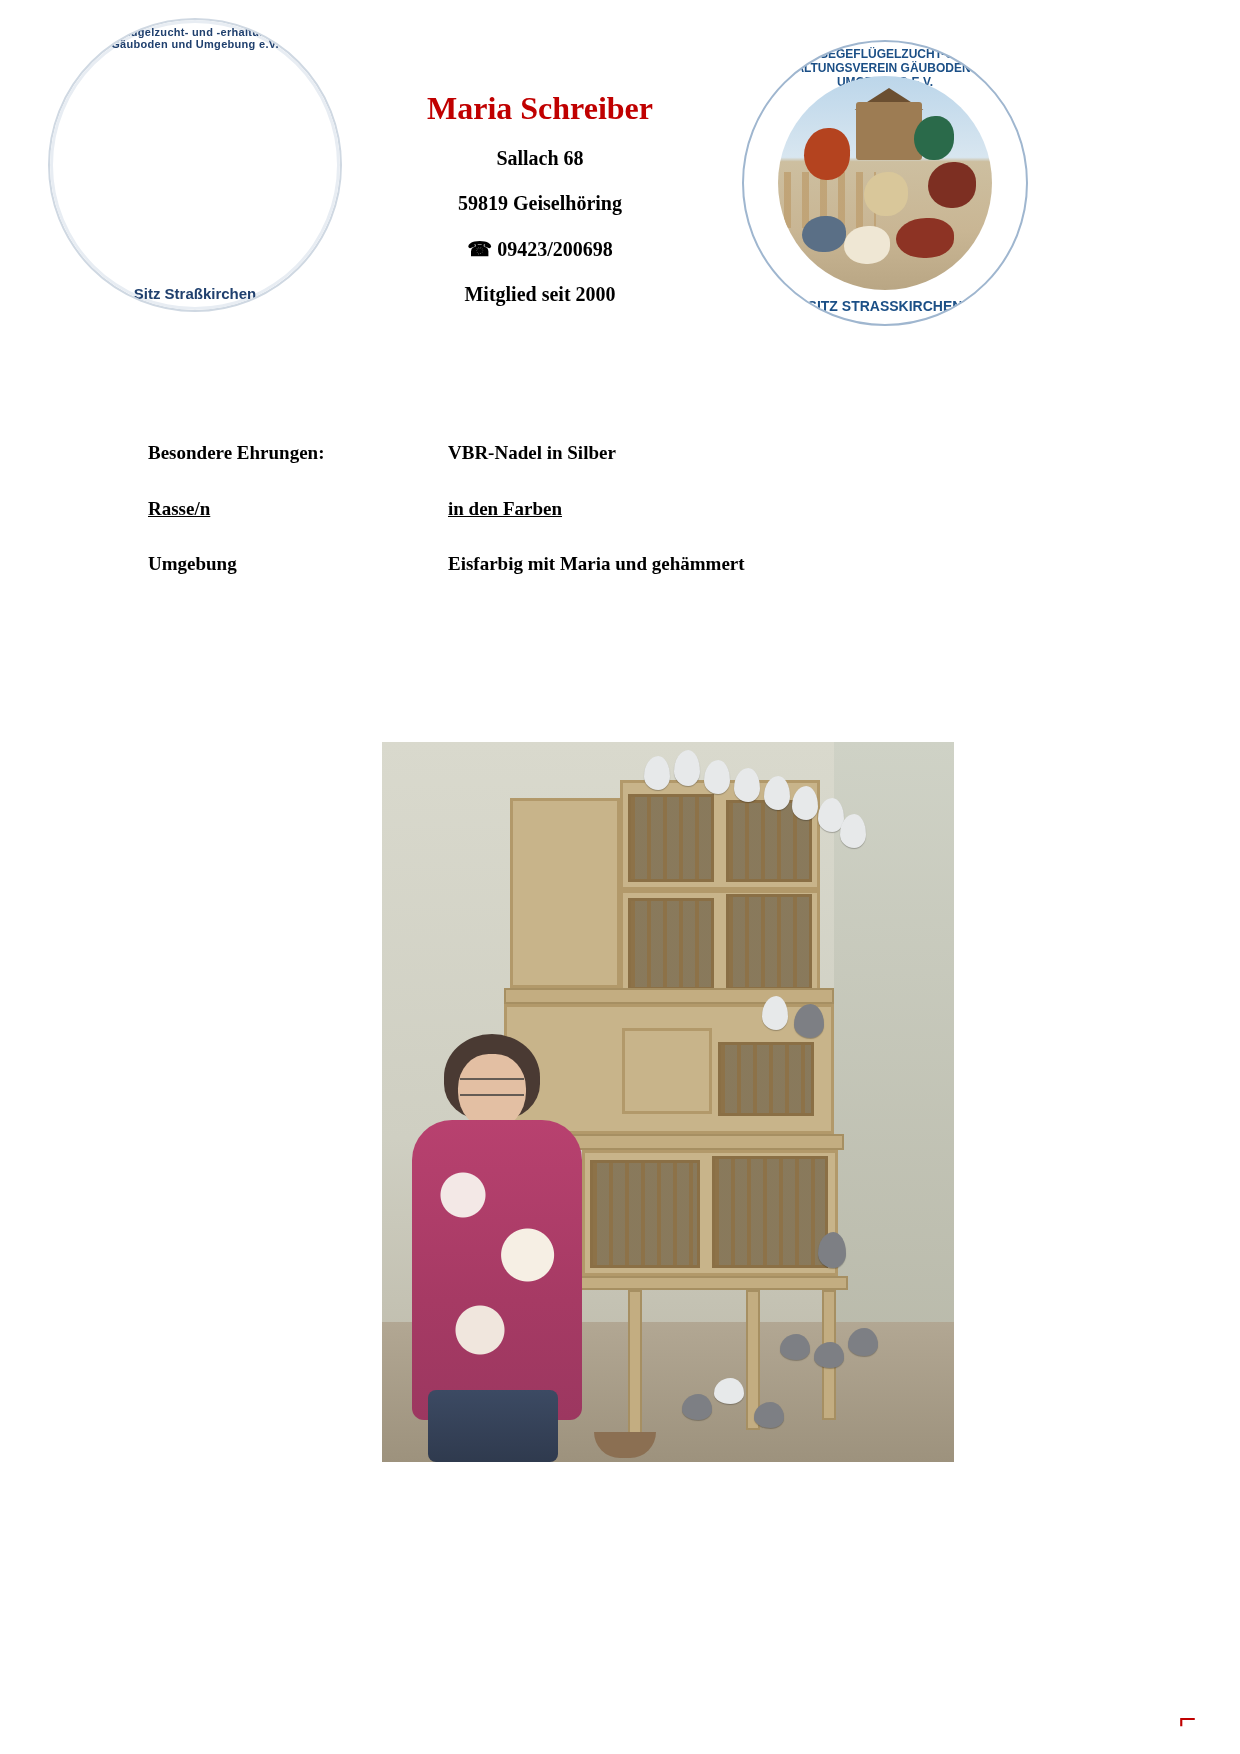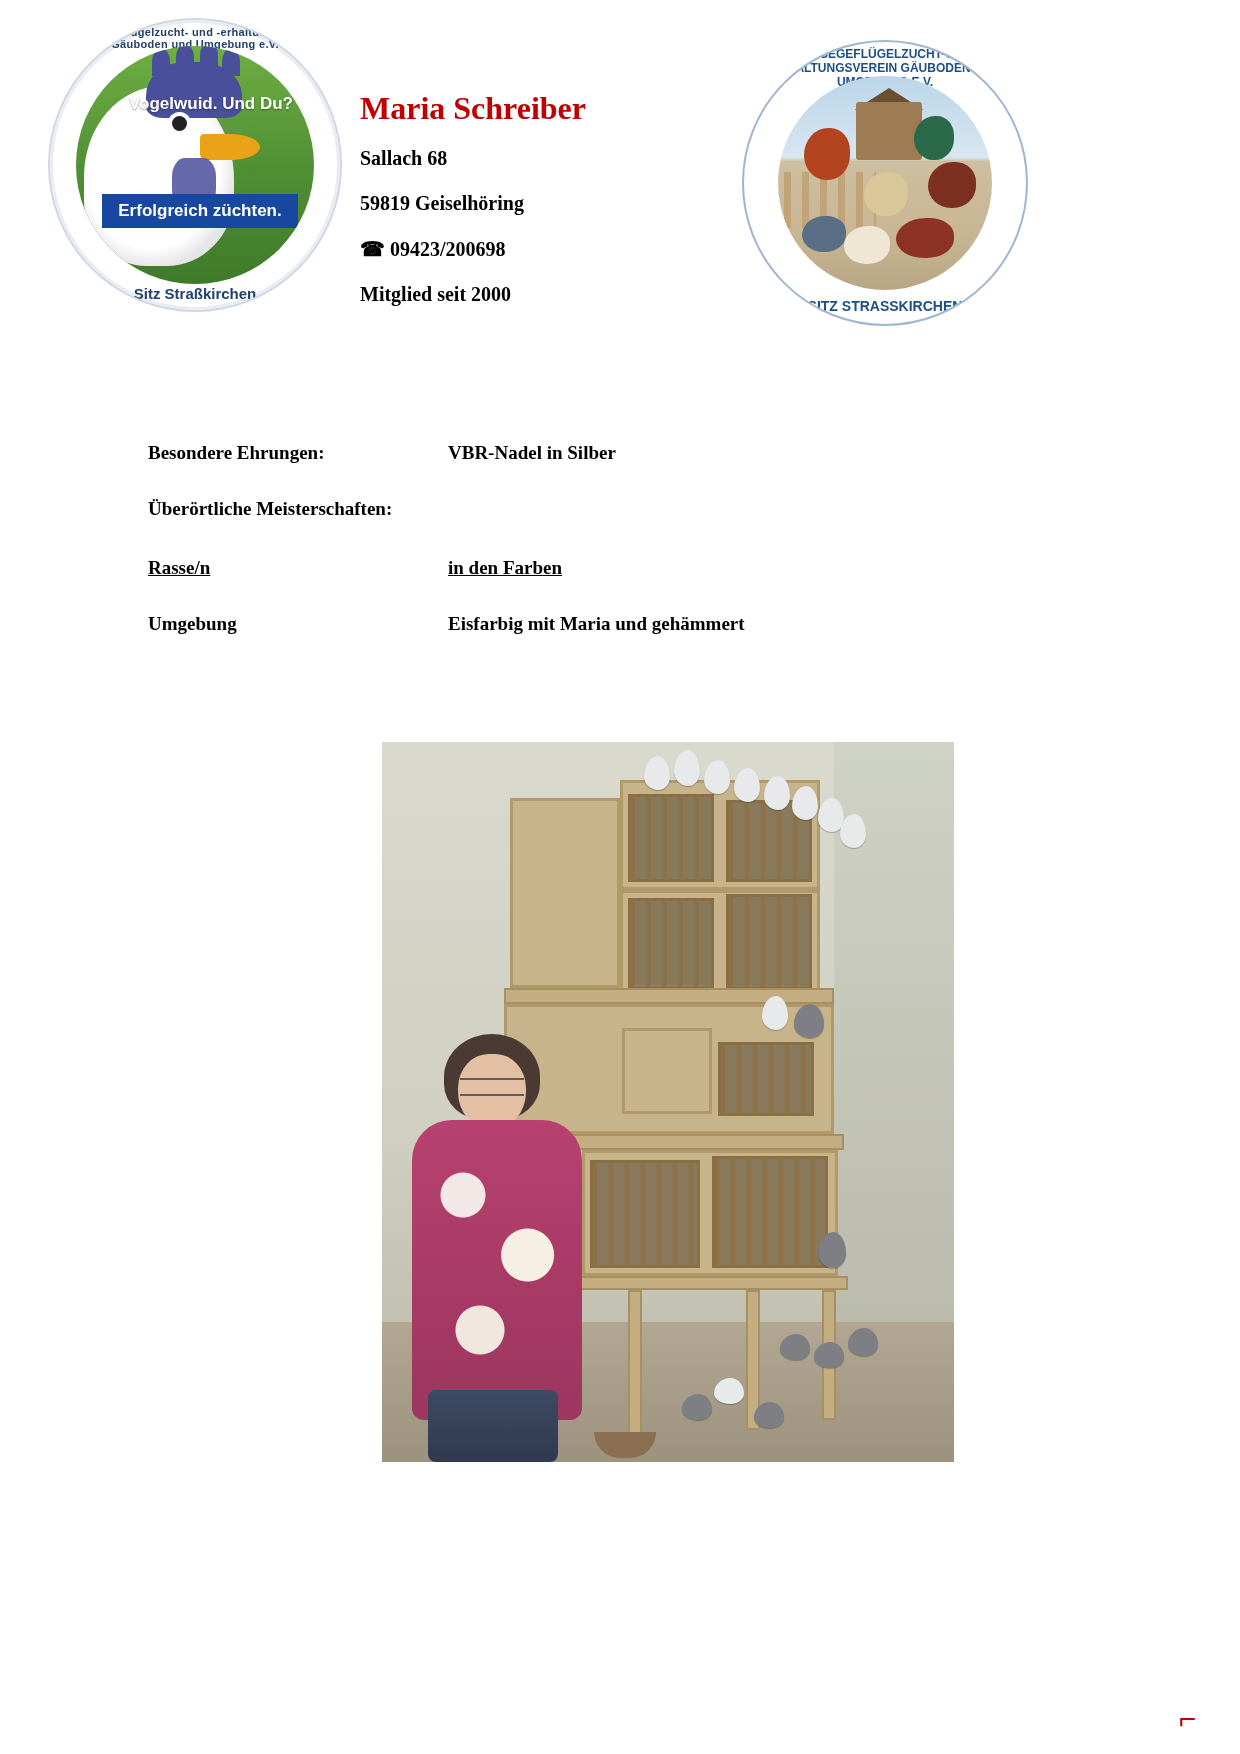--- a/index.html
+++ b/index.html
@@ -227,20 +227,21 @@
     bottom: 10px;
     font-size: 14px;
   }
 
   
   .title-block {
     position: absolute;
     left: 360px;
     top: 90px;
     width: 360px;
+    text-align: center;
   }
   .title-block .name {
     color: #c00000;
     font-size: 32px;
     font-weight: bold;
     margin: 0 0 20px 0;
   }
   .title-block .line {
     font-size: 20px;
     font-weight: bold;
@@ -380,29 +381,20 @@
   }
 </style>
 </head>
 <body>
 
 <div class="header">
 
   <div class="logo-left">
     <div class="ring-text"></div>
     <div class="arc-top">Rassegeflügelzucht- und -erhaltungsverein Gäuboden und Umgebung e.V.</div>
-    <div class="inner-circle">
-      <div class="hen"></div>
-      <div class="comb"></div>
-      <div class="eye"></div>
-      <div class="beak"></div>
-      <div class="wattle"></div>
-      <div class="slogan">Vogelwuid. Und Du?</div>
-      <div class="banner-blue">Erfolgreich züchten.</div>
-    </div>
     <div class="arc-bottom">Sitz Straßkirchen</div>
   </div>
 
   <div class="title-block">
     <div class="name">Maria Schreiber</div>
     <div class="line">Sallach 68</div>
     <div class="line">59819 Geiselhöring</div>
     <div class="line">
       <span>☎</span>
       <span>09423/200698</span>
@@ -428,24 +420,20 @@
   </div>
 </div>
 
 <div class="details">
 
   <div class="row">
     <div class="label">Besondere Ehrungen:</div>
     <div class="value">VBR-Nadel in Silber</div>
   </div>
 
-  <div class="row tall">
-    <div class="label">Überörtliche Meisterschaften:</div>
-    <div class="value"></div>
-  </div>
 
   <div class="row">
     <div class="label underline">Rasse/n</div>
     <div class="value underline">in den Farben</div>
   </div>
 
   <div class="row">
     <div class="label">Umgebung</div>
     <div class="value">Eisfarbig mit Maria und gehämmert</div>
   </div>

